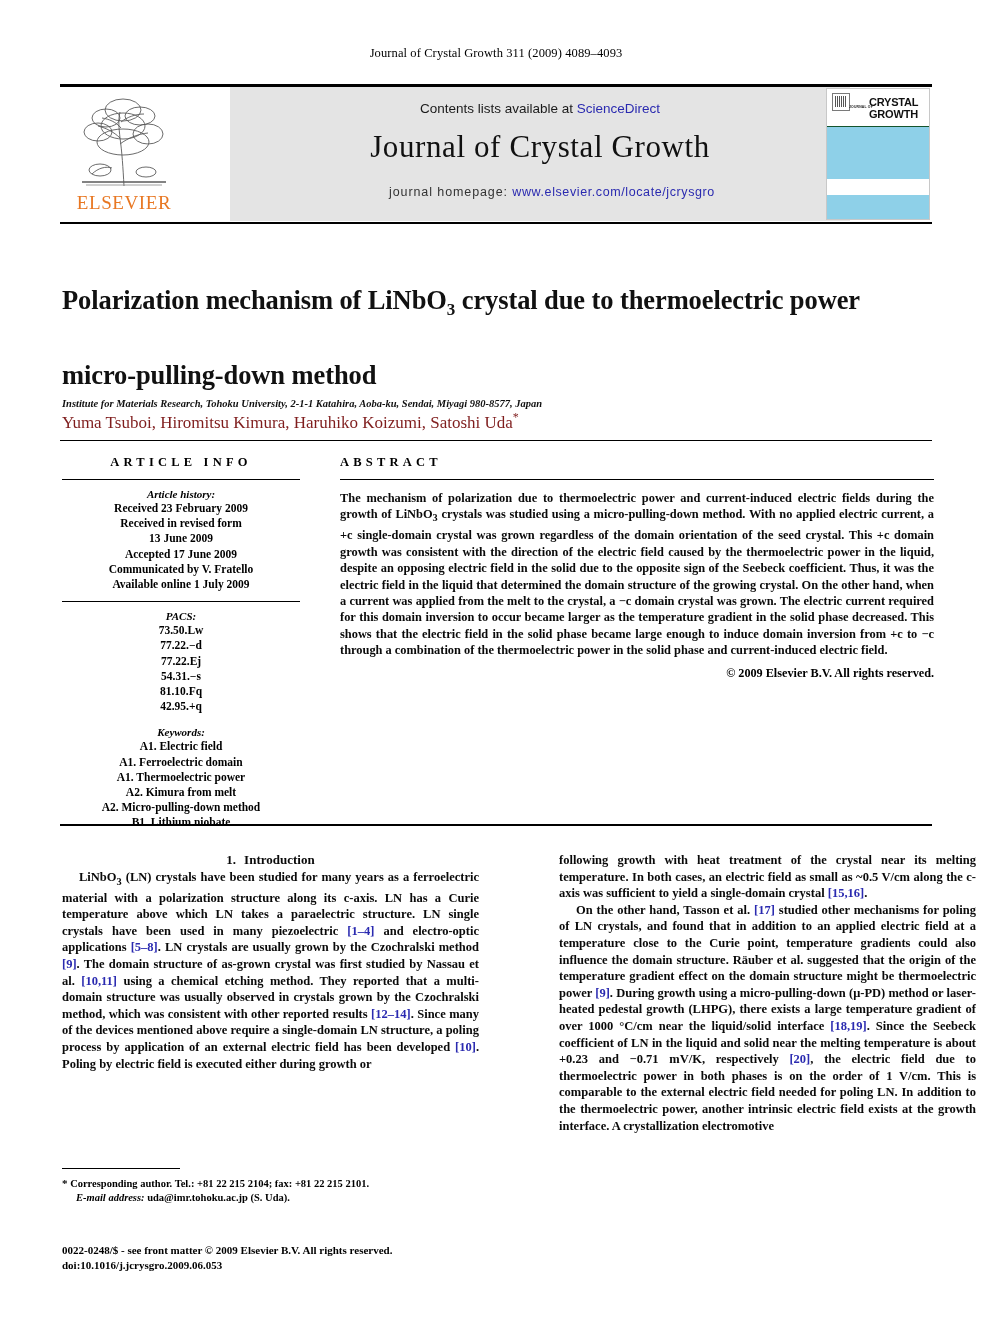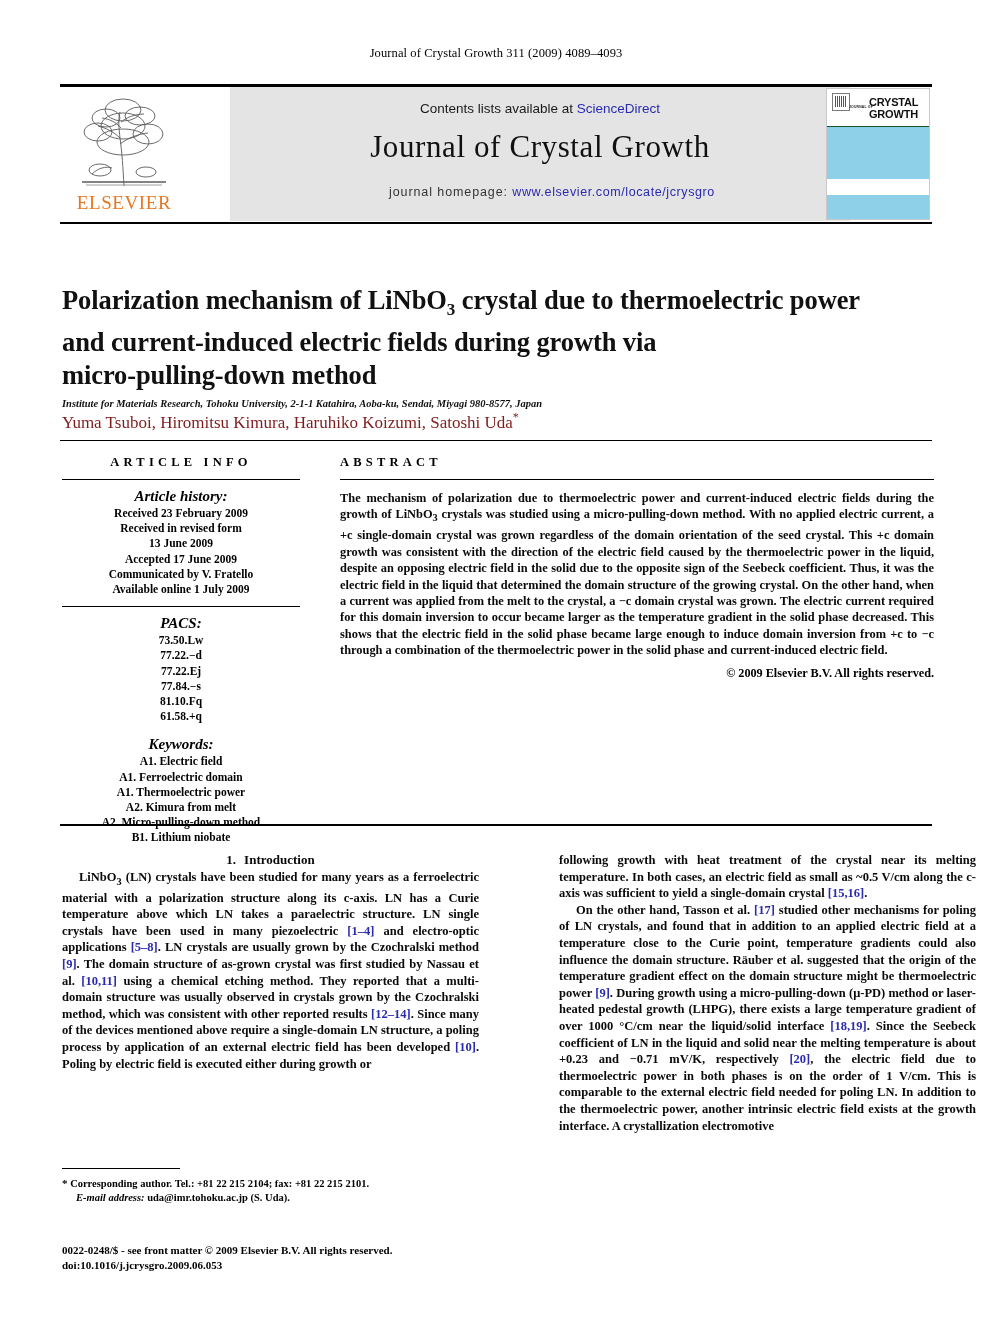--- a/index.html
+++ b/index.html
@@ -249,21 +249,21 @@
     height: 1px;
     background: #000;
     margin: 9px 0 8px 0;
   }
   .hr-thin-abs {
     height: 1px;
     background: #000;
     margin: 9px 0 10px 0;
   }
   .info-label {
-    font-size: 15px;
+    font-size: 11px;
     font-style: italic;
     font-weight: bold;
     margin: 0 0 1px 0;
   }
   .info-line {
     font-size: 11.5px;
     font-weight: bold;
     line-height: 15.2px;
   }
   .info-gap { height: 12px; }
@@ -397,21 +397,21 @@
         </div>
       </div>
       <div class="cover-blue-1"></div>
       <div class="cover-white"></div>
       <div class="cover-blue-2"></div>
     </div>
   </div>
 
   <h1 class="title">
     <span>Polarization mechanism of LiNbO</span><sub>3</sub><span> crystal due to thermoelectric power</span><br>
-    <span>and current-induced electric fields during growth via</span><br>
+    <br>
     <span>micro-pulling-down method</span>
   </h1>
 
   <div class="authors">
     <span>Yuma Tsuboi, Hiromitsu Kimura, Haruhiko Koizumi, Satoshi Uda</span><span class="star">*</span>
   </div>
   <div class="affiliation">Institute for Materials Research, Tohoku University, 2-1-1 Katahira, Aoba-ku, Sendai, Miyagi 980-8577, Japan</div>
 
   <div class="rule-main rule-top-info"></div>
 
@@ -426,23 +426,23 @@
     <div class="info-line">Accepted 17 June 2009</div>
     <div class="info-line">Communicated by V. Fratello</div>
     <div class="info-line">Available online 1 July 2009</div>
 
     <div class="hr-thin"></div>
 
     <div class="info-label">PACS:</div>
     <div class="info-line">73.50.Lw</div>
     <div class="info-line">77.22.−d</div>
     <div class="info-line">77.22.Ej</div>
-    <div class="info-line">77.84.−s</div>
+    <div class="info-line">54.31.−s</div>
     <div class="info-line">81.10.Fq</div>
-    <div class="info-line">61.58.+q</div>
+    <div class="info-line">42.95.+q</div>
 
     <div class="info-gap"></div>
 
     <div class="info-label">Keywords:</div>
     <div class="info-line">A1. Electric field</div>
     <div class="info-line">A1. Ferroelectric domain</div>
     <div class="info-line">A1. Thermoelectric power</div>
     <div class="info-line">A2. Kimura from melt</div>
     <div class="info-line">A2. Micro-pulling-down method</div>
     <div class="info-line">B1. Lithium niobate</div>

